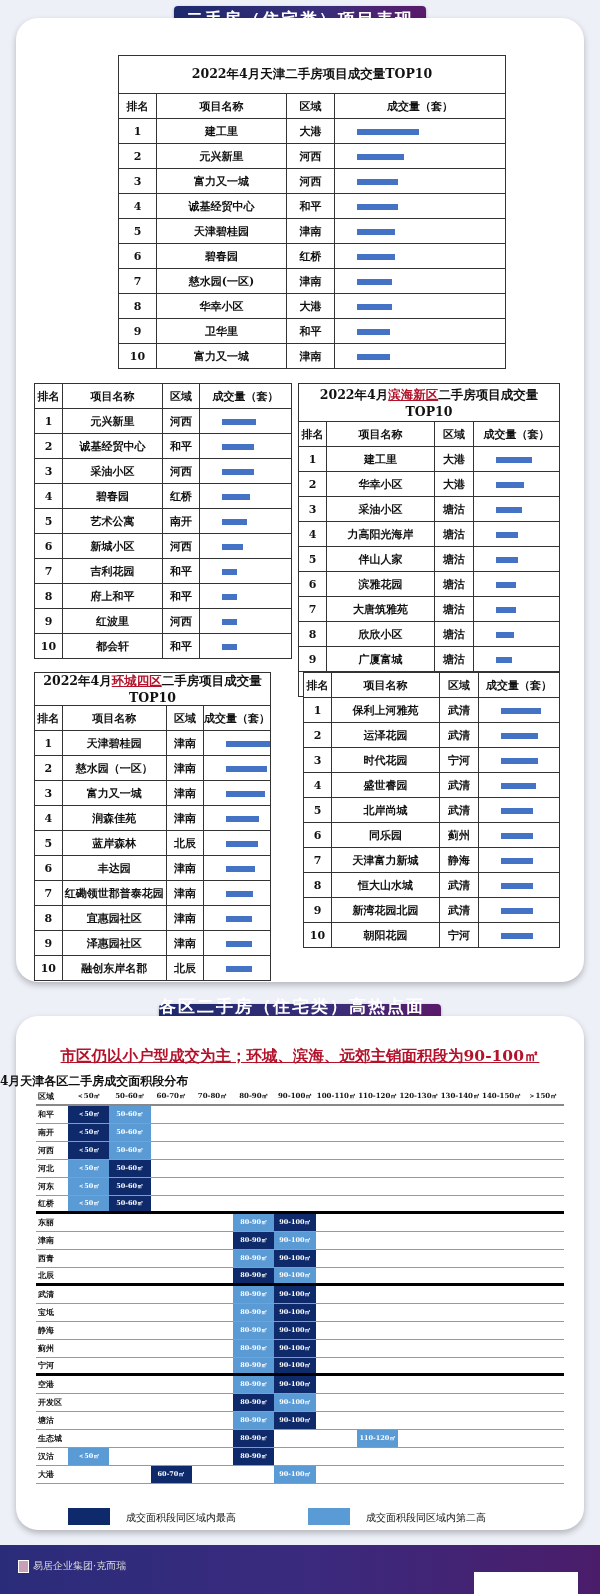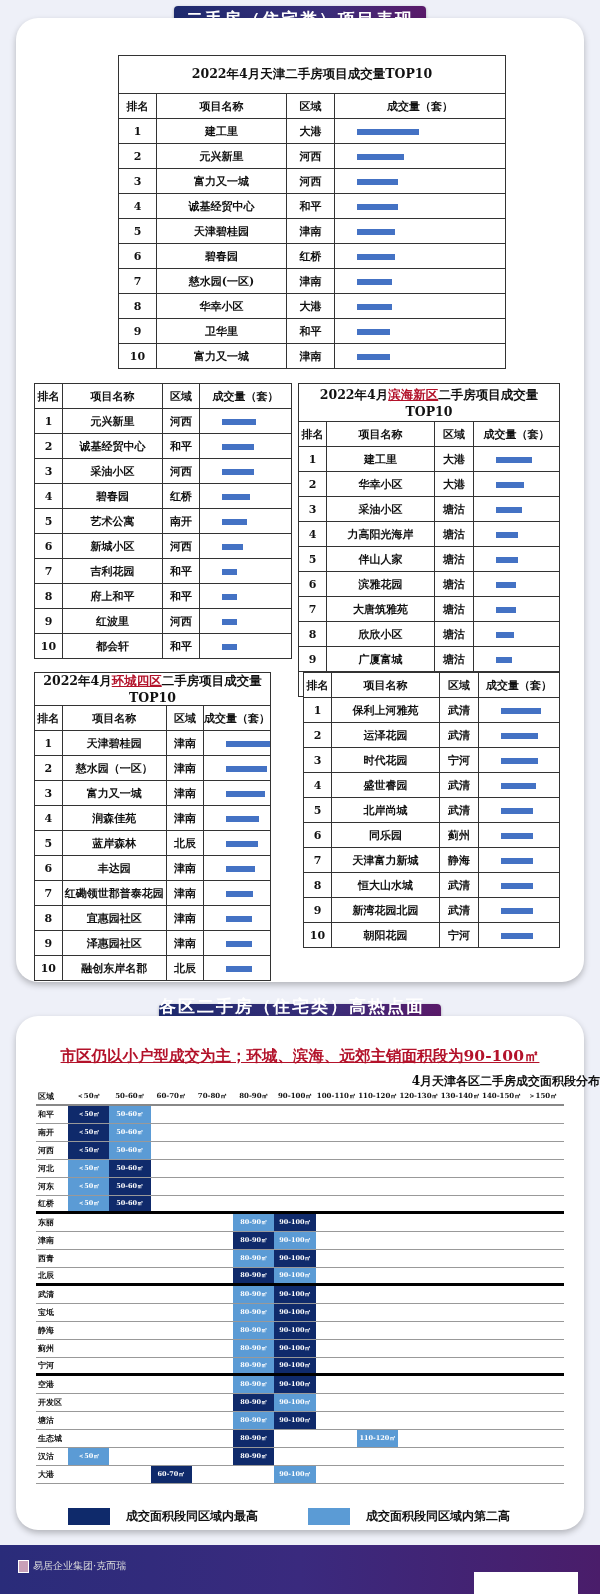--- a/index.html
+++ b/index.html
@@ -6,32 +6,32 @@
 body{width:600px;height:1594px;background:#eef0f8;font-family:"DejaVu Serif","Liberation Serif",serif;position:relative;overflow:hidden;color:#111}
 .banner{position:absolute;left:50%;transform:translateX(-50%);height:27px;border-radius:4px;background:linear-gradient(90deg,#1d2a6e,#3a2e7a 60%,#5a1a6a);color:#fff;font-weight:bold;font-size:17px;display:flex;align-items:center;justify-content:center;letter-spacing:2px;box-shadow:0 1px 3px rgba(0,0,0,.3)}
 .card{position:absolute;left:16px;right:16px;background:#fff;border-radius:22px;box-shadow:0 3px 6px rgba(0,0,0,.25)}
 table.t{position:absolute;border-collapse:collapse;background:#fff;font-size:11px;font-weight:bold}
 table.t td,table.t th{border:1px solid #333;text-align:center;padding:0;height:25px}
 table.t .cap{font-size:12.5px;height:38px;font-weight:bold}
 table.t .bar{display:inline-block;height:6px;background:#4472c4;vertical-align:middle}
 table.t td.bc{text-align:left;padding-left:22px}
 .hl{color:#b3122a;text-decoration:underline}
 .sub-title{position:absolute;left:0;right:0;text-align:center;color:#b3122a;font-weight:bold;font-size:15.5px;text-decoration:underline}
-.chart-title{position:absolute;left:0;right:0;text-align:right;font-weight:bold;font-size:12px}
+.chart-title{position:absolute;left:0;right:0;text-align:left;font-weight:bold;font-size:12px}
 .grid{position:absolute;left:36px;width:528px}
 .ghead{display:flex;font-size:8px;font-weight:bold;height:18px;align-items:center;border-bottom:2px solid #888}
 .grow{display:flex;height:18px;border-bottom:1.5px solid #999;font-size:7px;font-weight:bold;align-items:stretch}
 .grow.sep{border-bottom:3px solid #000}
 .grow .rl{width:32px;display:flex;align-items:center;padding-left:2px;font-size:8px}
 .ghead .rl{width:32px;padding-left:2px}
 .cell{width:41.3px;display:flex;align-items:center;justify-content:center;color:#fff;white-space:nowrap;font-size:6.5px}
 .ghead .cell{color:#111;font-size:7px}
 .c1{background:#0f2a6b}
 .c2{background:#5b9bd5}
-.legend{position:absolute;display:flex;align-items:flex-end;font-size:12px;font-weight:bold}
+.legend{position:absolute;display:flex;align-items:flex-end;font-size:10px;font-weight:normal}
 .legend .sw{width:42px;height:17px;margin-right:16px}
 .footer{position:absolute;left:0;right:0;top:1545px;height:49px;background:linear-gradient(90deg,#2a2c7a,#3a2a7e 50%,#4a1d6a);color:#ddd;font-size:10px;font-family:"DejaVu Sans","Liberation Sans",sans-serif}
 .footer .brand{position:absolute;left:18px;top:14px;display:flex;align-items:center;gap:4px}
 .footer .logo{width:11px;height:13px;background:#c8a0b8;border:1px solid #fff}
 .footer .tag{position:absolute;right:22px;top:27px;width:104px;height:22px;background:#fff}
 </style>
 </head>
 <body>
 
 <div class="banner" style="top:6px;width:252px">二手房（住宅类）项目表现</div>

